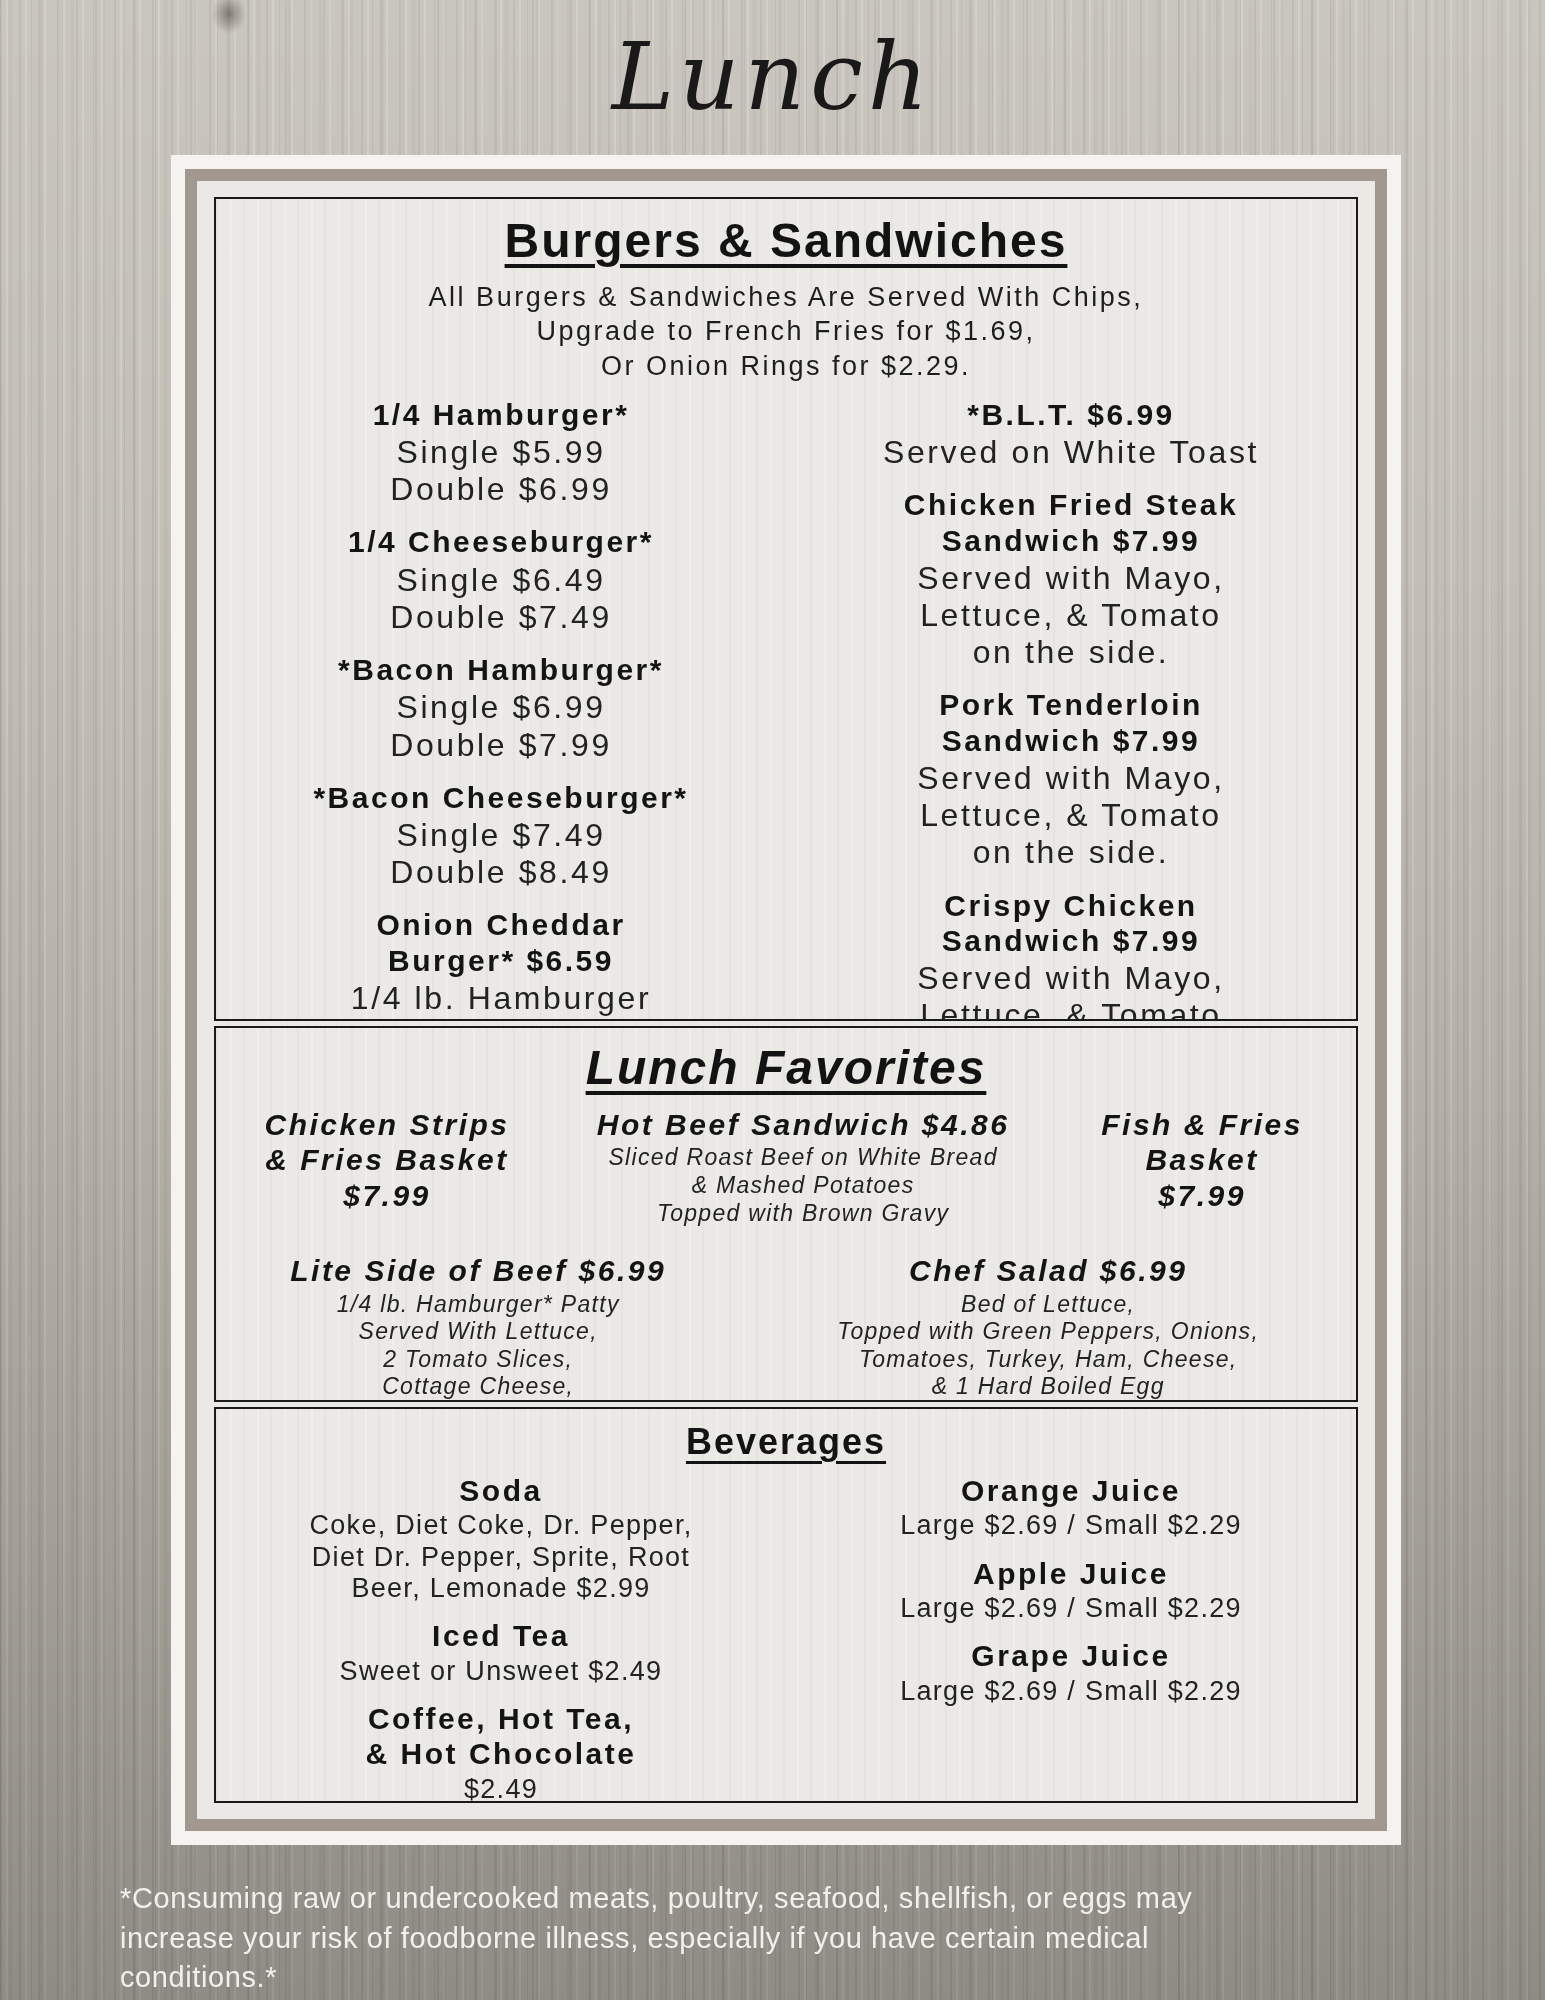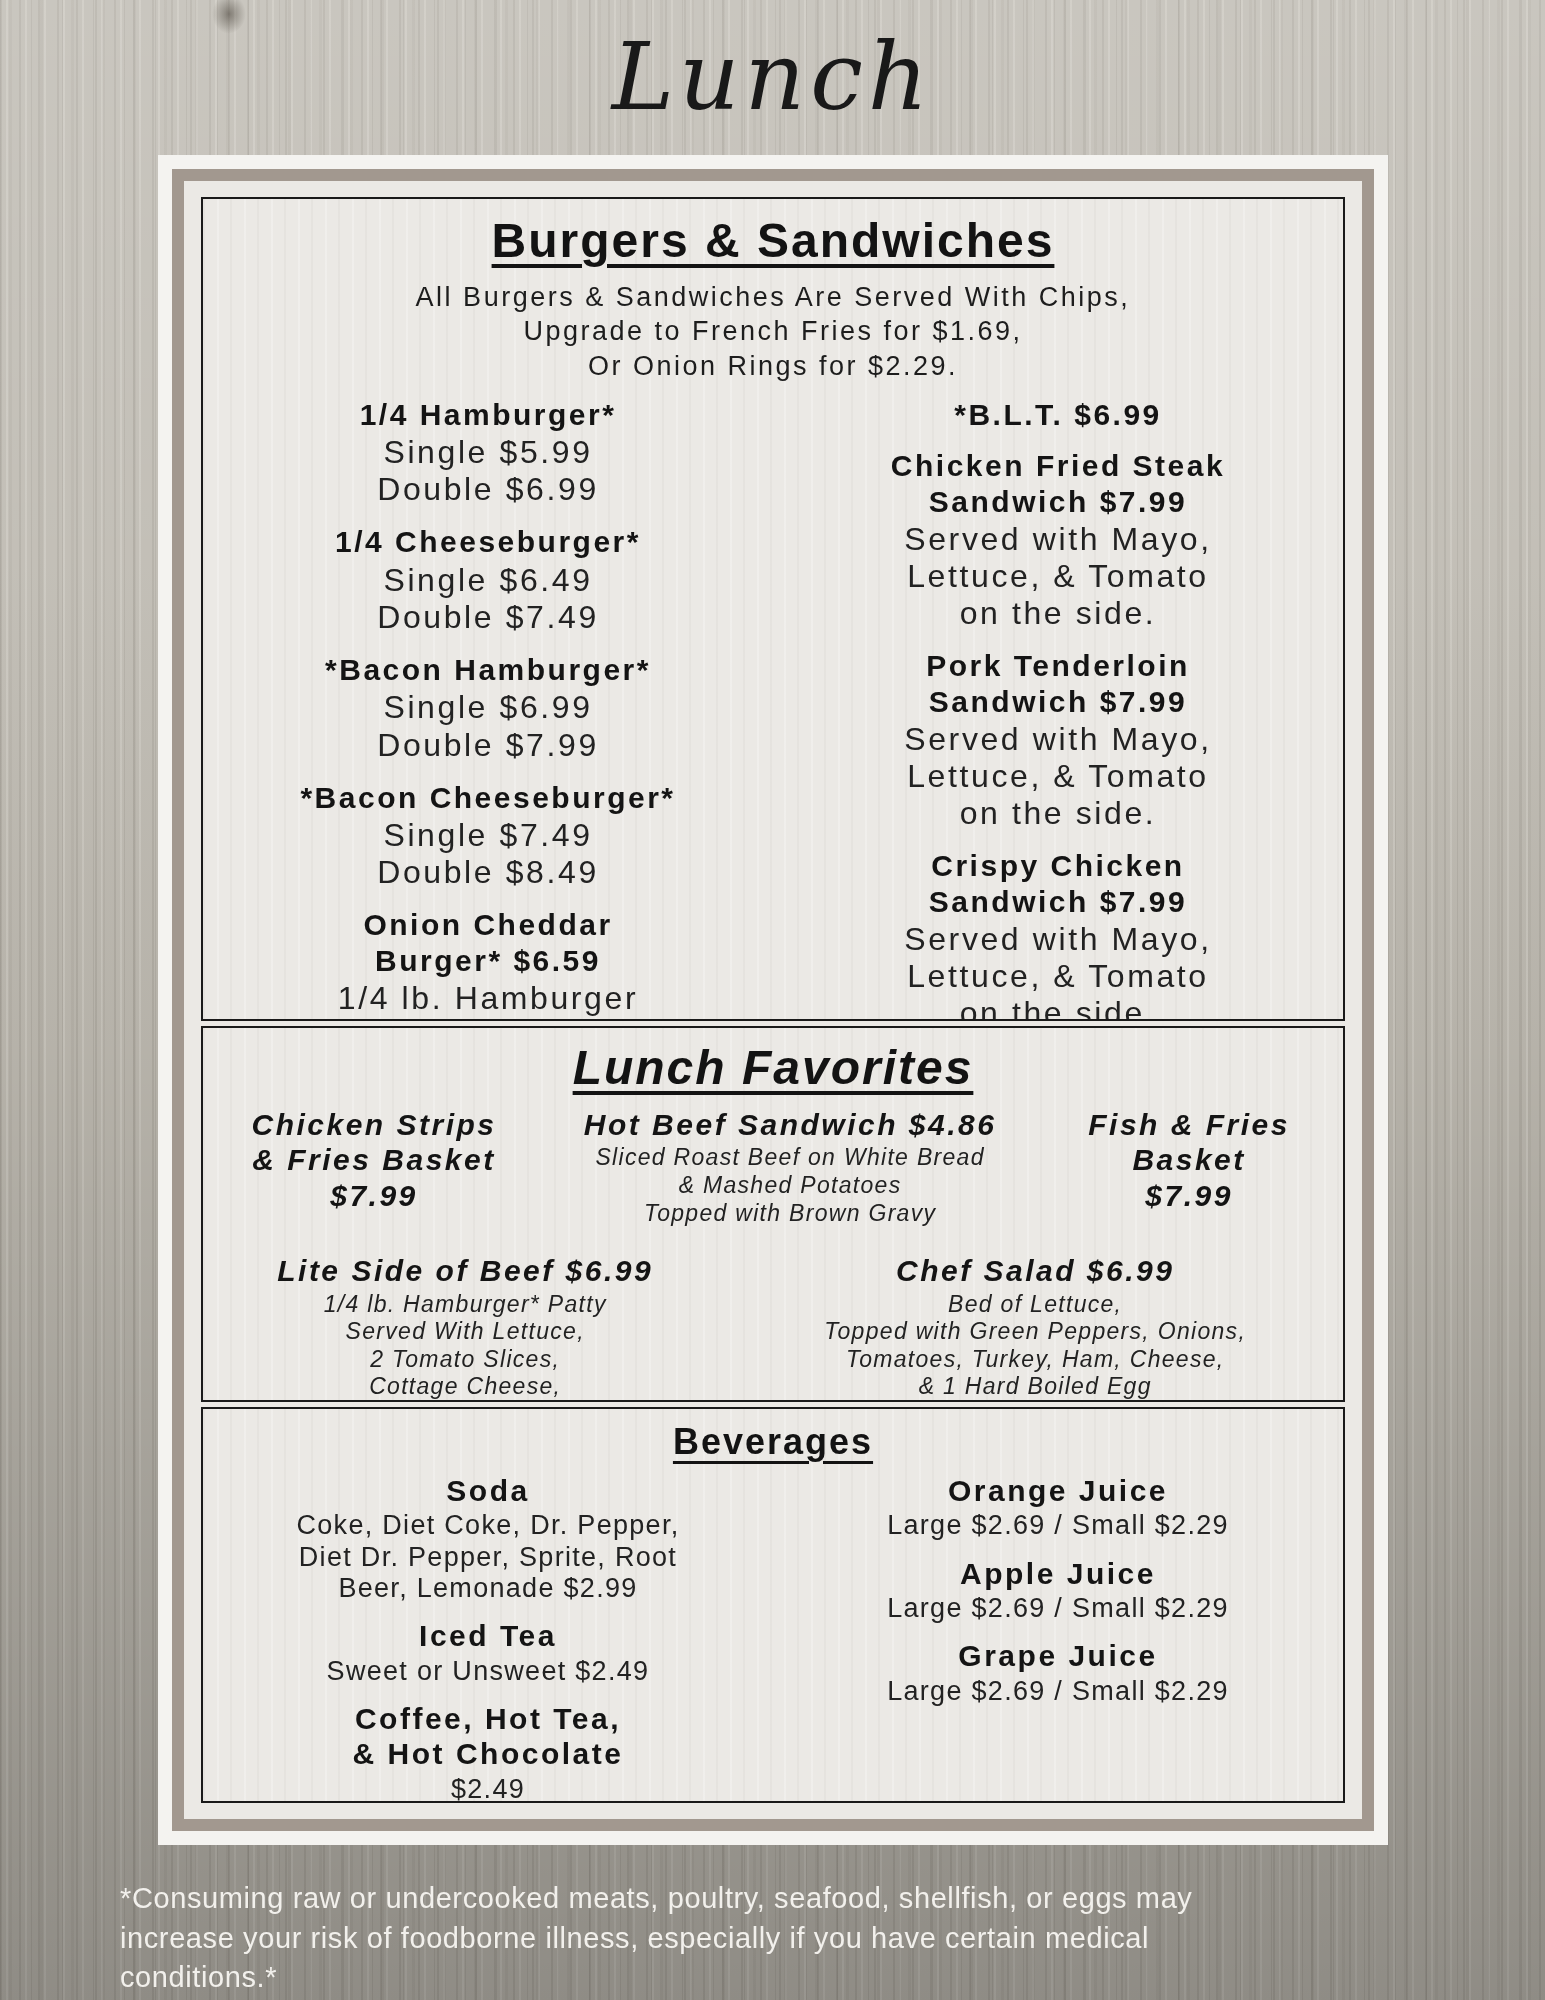--- a/index.html
+++ b/index.html
@@ -12,21 +12,21 @@
       repeating-linear-gradient(90deg, rgba(110,104,94,0.16) 0px, rgba(110,104,94,0.16) 2px, rgba(255,255,255,0) 2px, rgba(255,255,255,0) 6px, rgba(246,244,238,0.20) 6px, rgba(246,244,238,0.20) 8px, rgba(0,0,0,0) 8px, rgba(0,0,0,0) 19px),
       repeating-linear-gradient(90deg, rgba(90,84,74,0.12) 0px, rgba(90,84,74,0.12) 1px, transparent 1px, transparent 9px, rgba(140,134,124,0.14) 9px, rgba(140,134,124,0.14) 12px, transparent 12px, transparent 31px);
   }
   .knot{position:absolute;left:212px;top:-6px;width:34px;height:40px;border-radius:50% 50% 60% 40%;
     background:radial-gradient(ellipse at center, rgba(70,64,55,0.55), rgba(70,64,55,0.0) 70%);}
   .menu-title{
     position:absolute;top:22px;left:0;right:0;text-align:center;
     font-family:"DejaVu Serif", serif;font-style:italic;font-weight:400;
     font-size:94px;color:#191919;letter-spacing:5px;
   }
-  .card{position:absolute;left:158px;top:155px;width:1230px;height:1690px;
+  .card{position:absolute;left:171px;top:155px;width:1230px;height:1690px;
     background:#f4f3f0;box-sizing:border-box;padding:14px;}
   .frame{width:100%;height:100%;box-sizing:border-box;border:12px solid #a2988f;
     background:#ebe9e5;padding:16px 17px;display:flex;flex-direction:column;gap:5px;}
   .box{border:2px solid #1a1a1a;text-align:center;box-sizing:border-box;overflow:hidden;
     background:
       repeating-linear-gradient(90deg, rgba(120,114,104,0.05) 0px, rgba(120,114,104,0.05) 2px, transparent 2px, transparent 14px, rgba(255,255,255,0.25) 14px, rgba(255,255,255,0.25) 16px, transparent 16px, transparent 27px);}
   .sec1{flex:0 0 824px;padding-top:10px;}
   .sec2{flex:0 0 376px;padding-top:8px;font-style:italic;}
   .sec3{flex:1 1 auto;padding-top:8px;}
   h2.header{margin:4px 0 12px;font-size:48px;font-weight:bold;letter-spacing:2px;color:#131313;
@@ -91,20 +91,21 @@
             <div class="iname">Onion Cheddar
 Burger* $6.59</div>
             <div class="idesc">1/4 lb. Hamburger
 Topped with Grilled Onions
 &amp; Cheddar Cheese</div>
           </div>
         </div>
         <div class="col">
           <div class="item">
             <div class="iname">*B.L.T. $6.99</div>
+            <div class="idesc">Served on White Toast</div>
           </div>
           <div class="item">
             <div class="iname">Chicken Fried Steak
 Sandwich $7.99</div>
             <div class="idesc">Served with Mayo,
 Lettuce, &amp; Tomato
 on the side.</div>
           </div>
           <div class="item">
             <div class="iname">Pork Tenderloin

